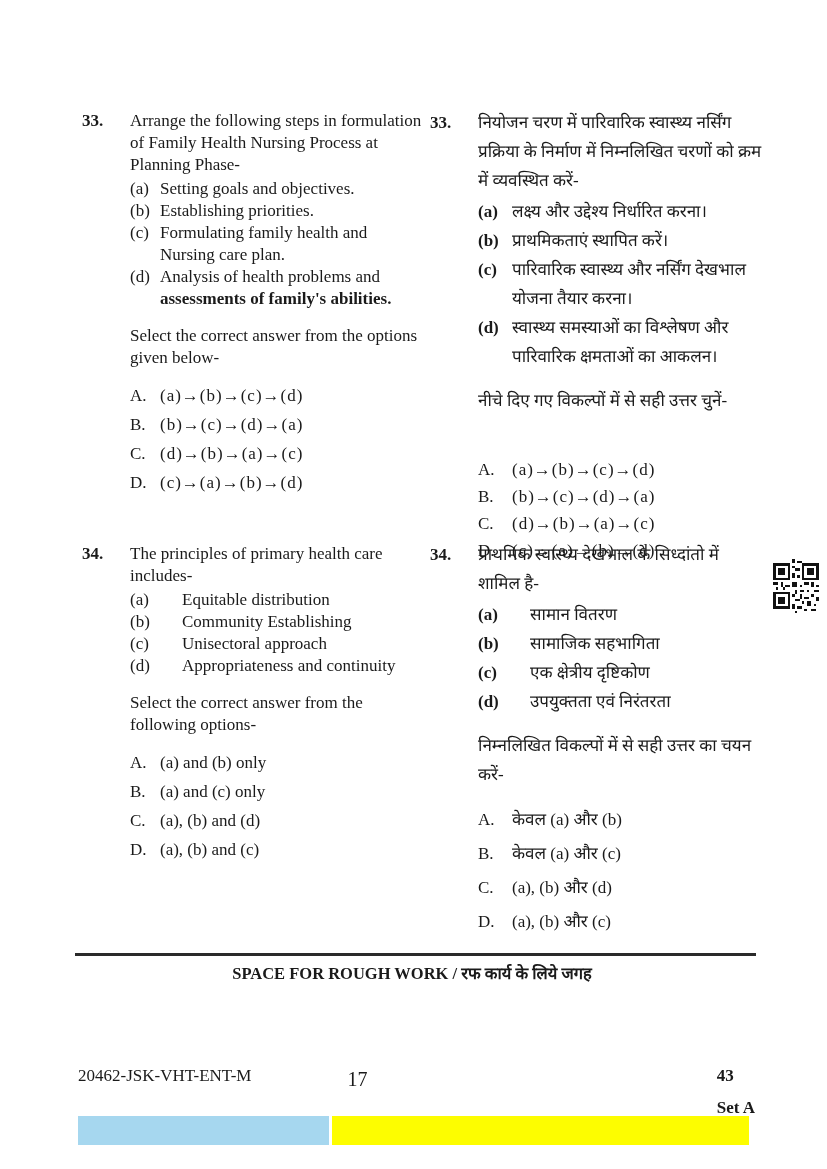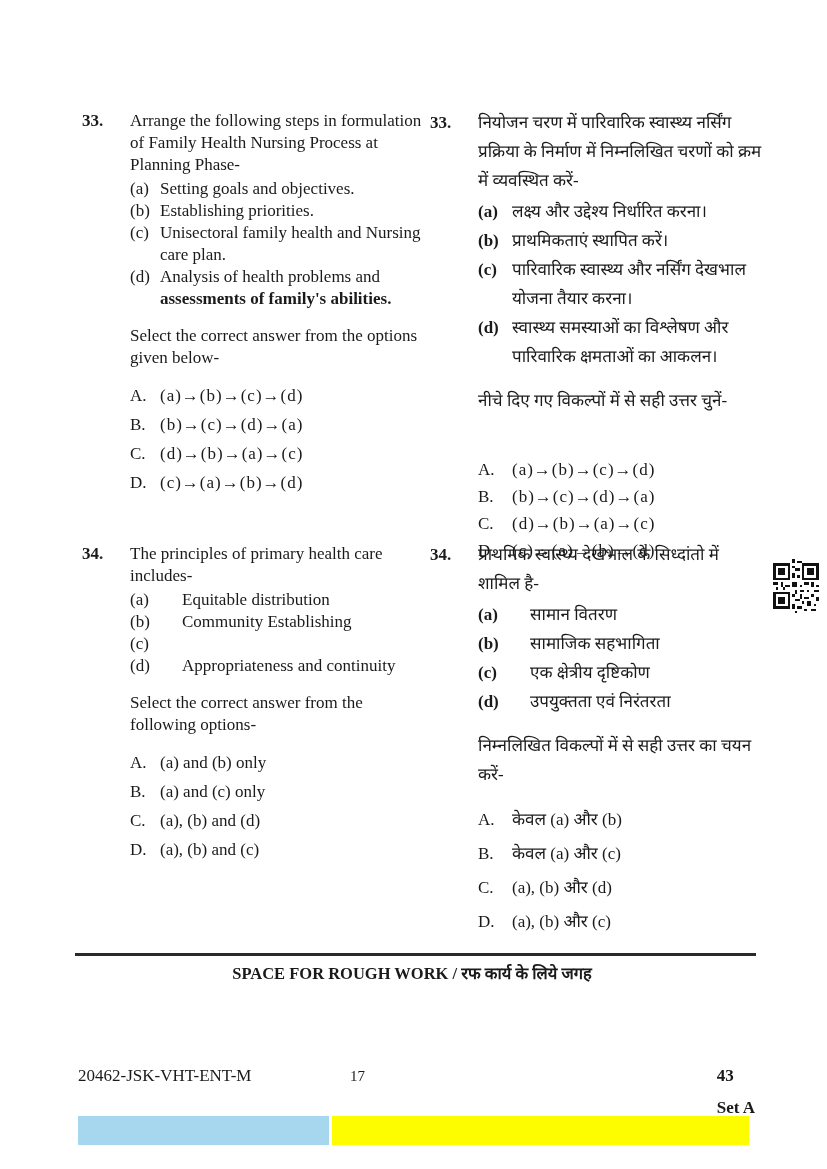--- a/index.html
+++ b/index.html
@@ -24,21 +24,21 @@
   .opt-row{display:grid;margin-bottom:7px;}
   .opt-row.hi-space{margin-bottom:5px;}
   .arrows{letter-spacing:1px;}
   .bold{font-weight:bold;}
   
   .rough-rule{position:absolute;left:75px;width:681px;top:953px;height:0;
     border-top:3px solid #2a2a2a;}
   .rough-label{position:absolute;top:961px;left:0;width:824px;text-align:center;
     font-weight:bold;font-size:16.5px;}
   .footer-code{position:absolute;left:78px;top:1066px;font-weight:normal;font-size:17px;}
-  .footer-page{position:absolute;left:0;top:1068px;width:715px;text-align:center;font-size:15px;}
+  .footer-page{position:absolute;left:0;top:1068px;width:715px;text-align:center;font-size:20px;}
   .footer-set{position:absolute;right:72px;top:1066px;font-weight:bold;font-size:17px;
     display:flex;gap:12px;flex-direction:column;}
   .bar{position:absolute;top:1116px;height:29px;}
   .bar-blue{left:78px;width:251px;background:#a6d7ef;}
   .bar-yellow{left:332px;width:417px;background:#fdfd00;}
   .qr{position:absolute;left:771px;top:558px;width:50px;height:56px;}
 </style>
 </head>
 <body>
 
@@ -49,21 +49,21 @@
     <div class="part-row cols-30">
       <span class="part-label">(a)</span>
       <span>Setting goals and objectives.</span>
     </div>
     <div class="part-row cols-30">
       <span class="part-label">(b)</span>
       <span>Establishing priorities.</span>
     </div>
     <div class="part-row cols-30">
       <span class="part-label">(c)</span>
-      <span>Unisectoral family health and Nursing care plan.</span>
+      <span>Formulating family health and Nursing care plan.</span>
     </div>
     <div class="part-row cols-30">
       <span class="part-label">(d)</span>
       <span><span>Analysis of health problems and </span><span class="bold">assessments of family's abilities.</span></span>
     </div>
     <p class="stem select-text">Select the correct answer from the options given below-</p>
     <div class="options">
       <div class="opt-row cols-30">
         <span>A.</span>
         <span class="arrows">(a)→(b)→(c)→(d)</span>
@@ -91,20 +91,21 @@
     <div class="part-row cols-52">
       <span class="part-label">(a)</span>
       <span>Equitable distribution</span>
     </div>
     <div class="part-row cols-52">
       <span class="part-label">(b)</span>
       <span>Community Establishing</span>
     </div>
     <div class="part-row cols-52">
       <span class="part-label">(c)</span>
+      <span>Unisectoral approach</span>
     </div>
     <div class="part-row cols-52">
       <span class="part-label">(d)</span>
       <span>Appropriateness and continuity</span>
     </div>
     <p class="stem select-text">Select the correct answer from the following options-</p>
     <div class="options">
       <div class="opt-row cols-30">
         <span>A.</span>
         <span>(a) and (b) only</span>

